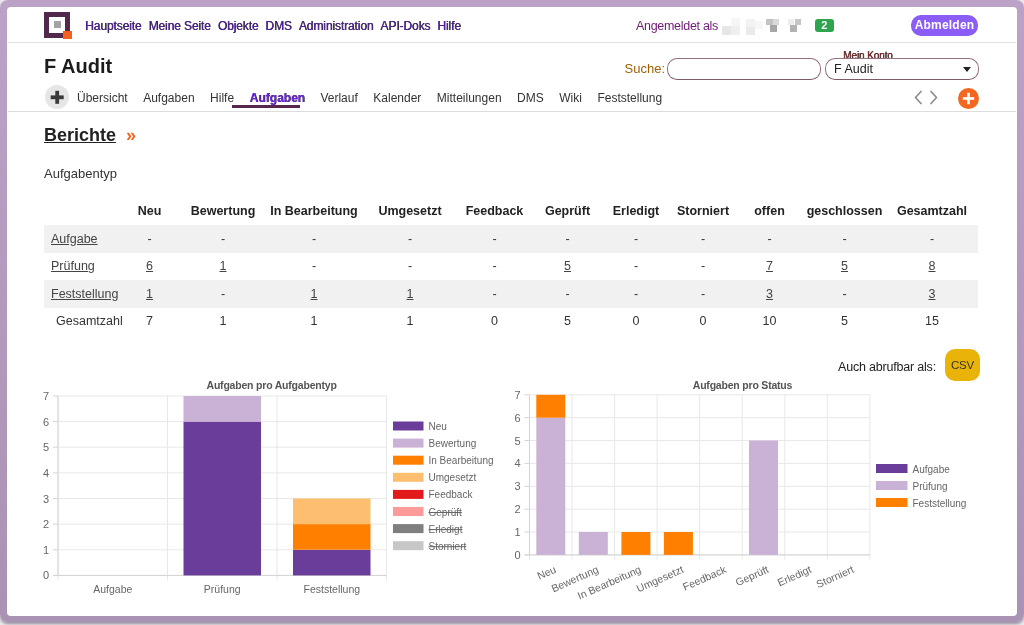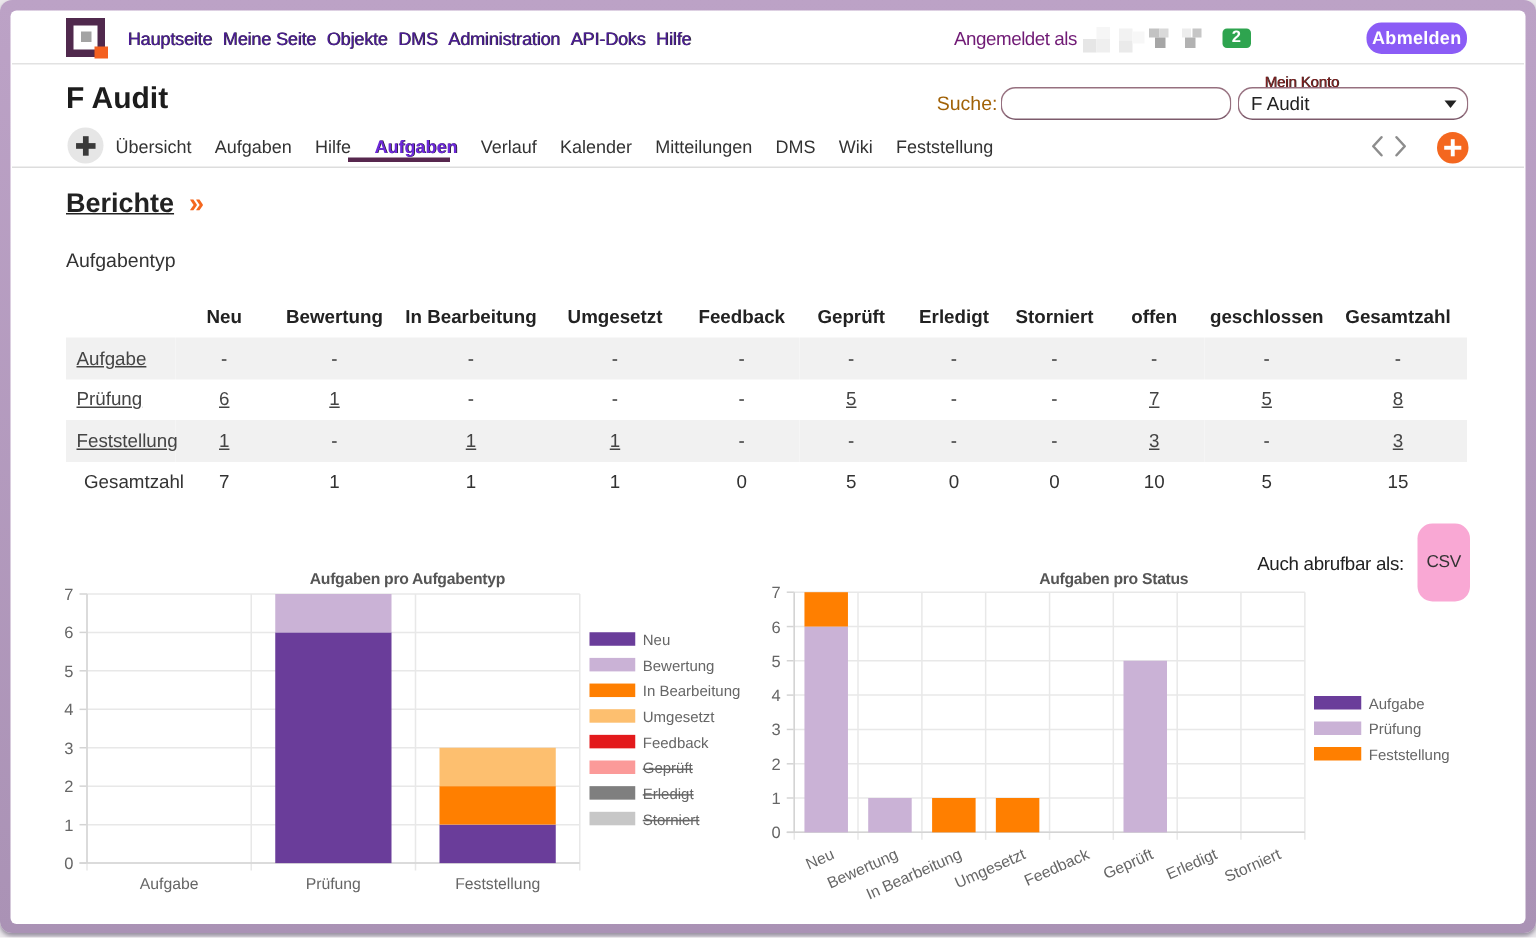--- a/index.html
+++ b/index.html
@@ -48,22 +48,22 @@
   .aufgabentyp{position:absolute;left:44px;top:166px;font-size:13px;color:#333;}
   
   table.rep{position:absolute;left:44px;top:197px;width:934px;border-collapse:collapse;table-layout:fixed;
             font-size:12.5px;color:#333;}
   table.rep th{font-size:12.5px;font-weight:700;color:#222;height:28px;text-align:center;padding:0;}
   table.rep td{height:27.5px;text-align:center;padding:0;}
   table.rep .lbl{text-align:left;padding-left:7px;}
   table.rep tr.odd{background:#f1f1f1;}
   table.rep a{color:#444;text-decoration:underline;}
   .csvrow{position:absolute;left:0px;top:351px;width:980px;text-align:right;font-size:12.5px;color:#222;letter-spacing:-0.2px;}
-  .csvpill{display:inline-block;background:#f9a8d4;border-radius:10px;font-size:11.5px;color:#333;
-           padding:20px 6px;margin-left:9px;position:relative;top:-2px;}
+  .csvpill{display:inline-block;background:#eab308;border-radius:10px;font-size:11.5px;color:#333;
+           padding:10px 6px;margin-left:9px;position:relative;top:-2px;}
 </style></head>
 <body>
 <div class="win">
     <div class="page"></div>
   </div>
 <div class="topbar-border"></div>
 <div class="logo">
     <span class="ring"></span>
     <span class="dot"></span>
     <span class="org"></span>

